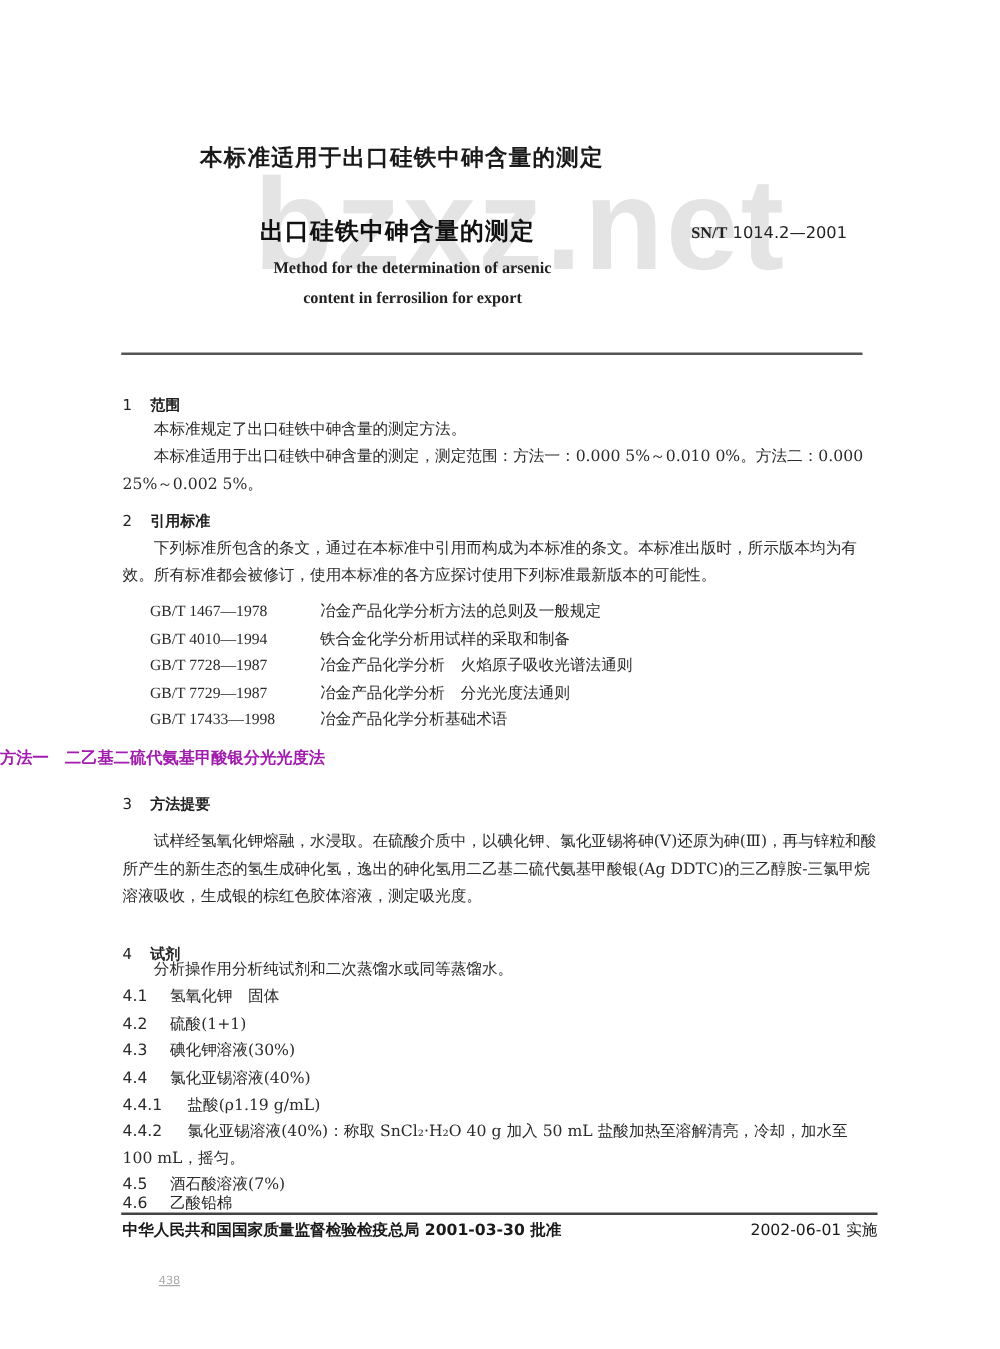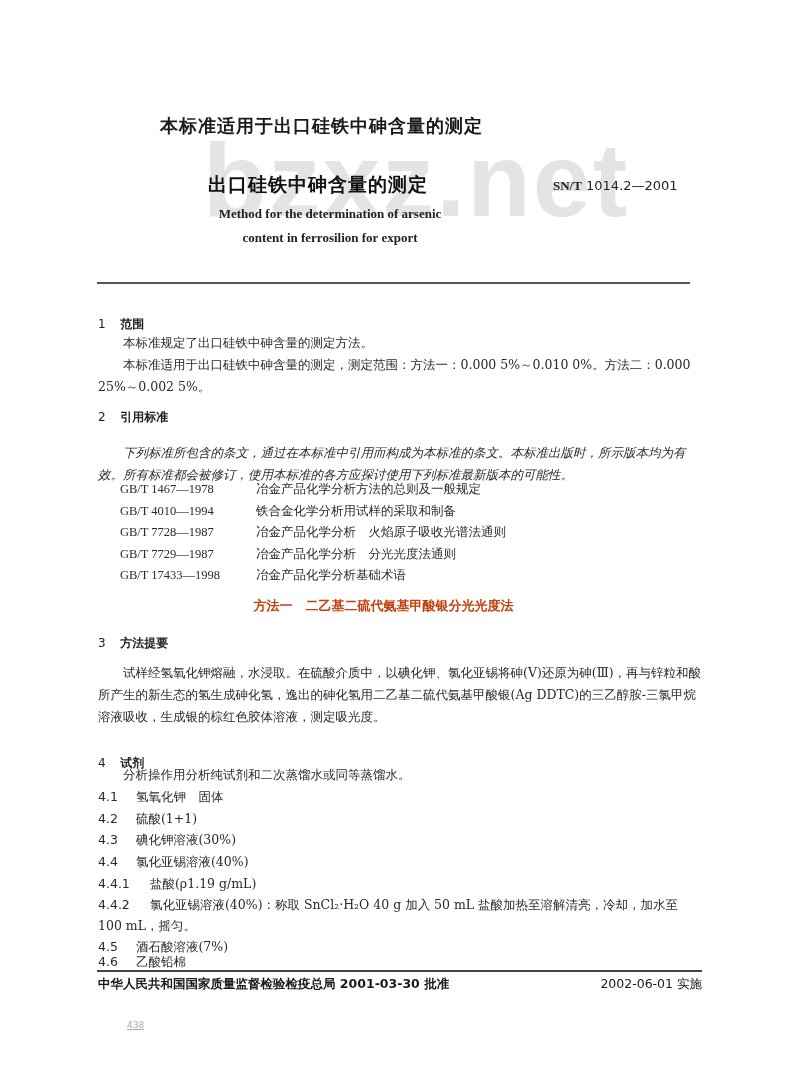--- a/index.html
+++ b/index.html
@@ -35,21 +35,21 @@
     }
     .hr-top { left: 97px; top: 282px; width: 593px; height: 2px; background: #555; }
     .section-h { left: 98px; font-size: 12px; font-weight: bold; color: #222; }
     .section-h .num { display: inline-block; width: 18px; font-weight: normal; }
     .para {
       left: 98px; width: 605px; font-size: 12.5px; line-height: 22px; color: #2a2a2a;
       text-indent: 2em;
     }
     .ref-row { left: 120px; font-size: 12.5px; color: #2a2a2a; white-space: nowrap; }
     .ref-row .code { display: inline-block; width: 132px; font-family: "Liberation Serif", serif; }
-    .method-h { left: 0; width: 767px; text-align: center; top: 597px; font-size: 13px; font-weight: bold; color: #c2410c; }
+    .method-h { left: 0; width: 767px; top: 597px; font-size: 13px; font-weight: bold; color: #a21caf; }
     .item { left: 98px; font-size: 12.5px; color: #2a2a2a; white-space: nowrap; }
     .item .n { display: inline-block; min-width: 34px; font-family: "DejaVu Sans", sans-serif; }
     .item .n.w { min-width: 48px; }
     .hr-bottom { left: 97px; top: 970px; width: 605px; height: 2px; background: #444; }
     .footer-left { left: 98px; top: 976px; font-size: 12.5px; font-weight: bold; color: #1a1a1a; }
     .footer-right { right: 98px; top: 976px; font-size: 12.5px; color: #1a1a1a; }
     .page-num { left: 127px; top: 1020px; font-size: 9px; color: #aaa; text-decoration: underline; }
   </style>
 </head>
 <body>
@@ -71,21 +71,21 @@
   <span class="num">1</span>
   <span>范围</span>
 </div>
 <div class="abs para" style="top:332px;">本标准规定了出口硅铁中砷含量的测定方法。</div>
 <div class="abs para" style="top:354px;">本标准适用于出口硅铁中砷含量的测定，测定范围：方法一：0.000 5%～0.010 0%。方法二：0.000 25%～0.002 5%。</div>
 
 <div class="abs section-h sans" style="top:409px;">
   <span class="num">2</span>
   <span>引用标准</span>
 </div>
-<div class="abs para" style="top:442px;font-style:italic;">下列标准所包含的条文，通过在本标准中引用而构成为本标准的条文。本标准出版时，所示版本均为有效。所有标准都会被修订，使用本标准的各方应探讨使用下列标准最新版本的可能性。</div>
+<div class="abs para" style="top:427px;">下列标准所包含的条文，通过在本标准中引用而构成为本标准的条文。本标准出版时，所示版本均为有效。所有标准都会被修订，使用本标准的各方应探讨使用下列标准最新版本的可能性。</div>
 
 <div class="abs ref-row" style="top:481px;">
   <span class="code">GB/T 1467—1978</span>
   <span>冶金产品化学分析方法的总则及一般规定</span>
 </div>
 <div class="abs ref-row" style="top:503px;">
   <span class="code">GB/T 4010—1994</span>
   <span>铁合金化学分析用试样的采取和制备</span>
 </div>
 <div class="abs ref-row" style="top:524px;">

